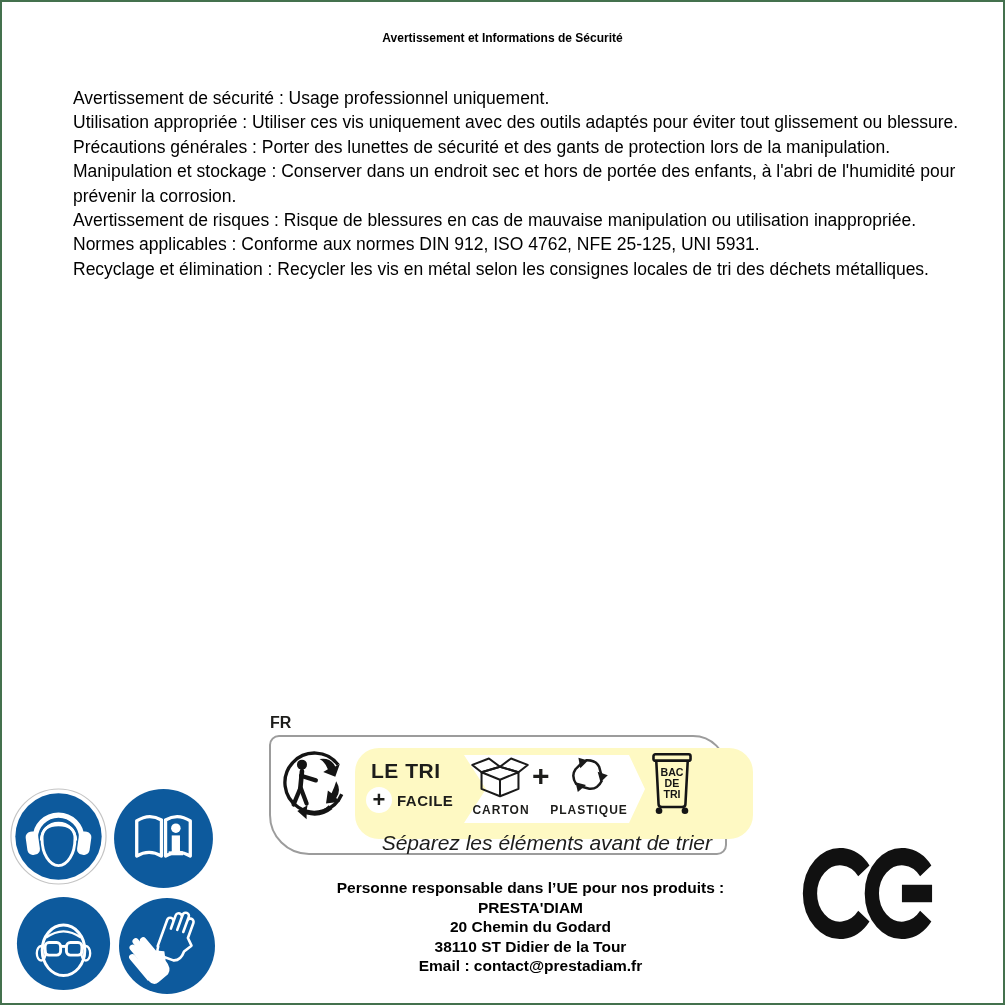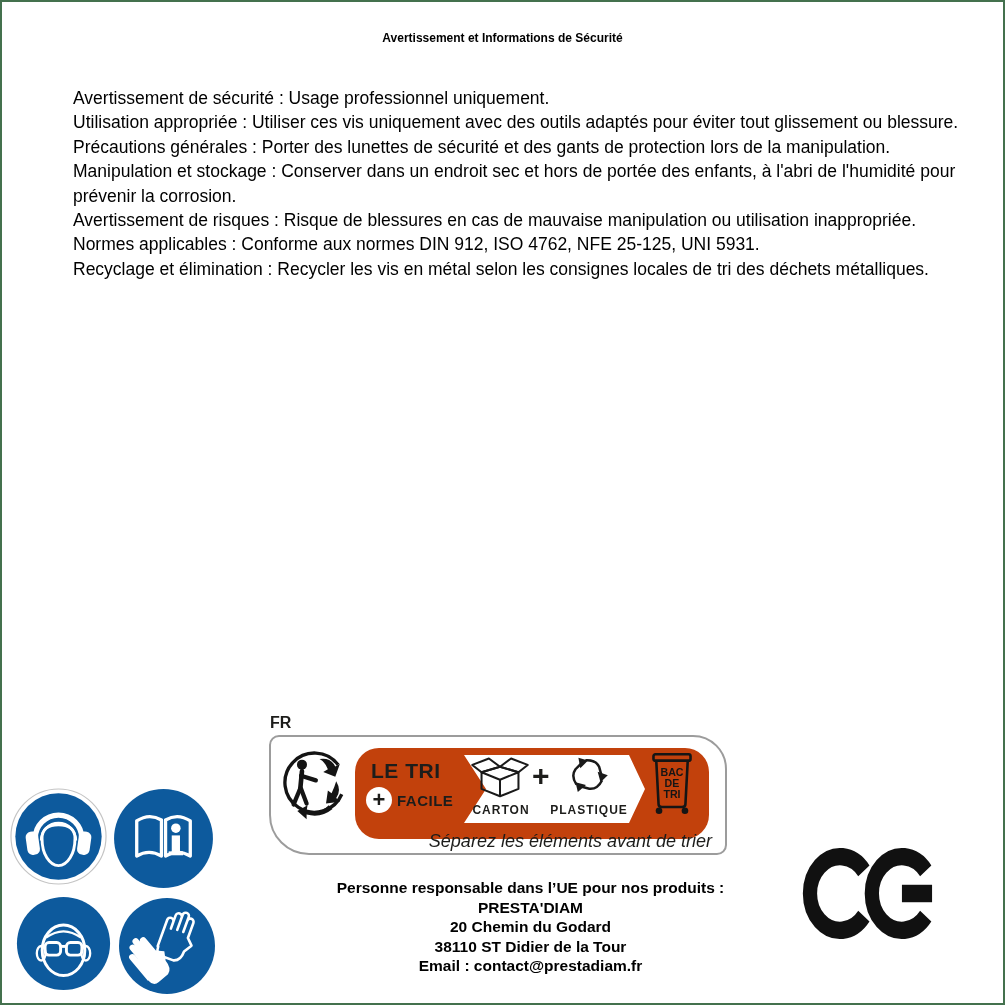--- a/index.html
+++ b/index.html
@@ -12,40 +12,40 @@
             font-size:17.5px;line-height:24.4px;}
   .bodytext p{margin:0;}
   .micon{position:absolute;}
   
   .infotri-wrap{position:absolute;left:267px;top:712px;width:458px;}
   .fr{font-weight:bold;font-size:16px;margin:0 0 3px 1px;color:#1d1d1b;}
   .infotri-box{position:relative;width:458px;height:120px;border:2px solid #9c9c9c;
                border-radius:10px 34px 10px 40px;background:#fff;box-sizing:border-box;}
   .triman{position:absolute;left:6px;top:7px;}
   .yellow{position:absolute;left:84px;top:11px;width:354px;height:91px;
-          background:#c2410c;border-radius:24px;}
+          background:#fef9c3;border-radius:24px;padding-left:44px;}
   .notch{position:absolute;left:0;top:0;width:354px;height:82px;background:#fff;
          clip-path:polygon(109px 7px,274px 7px,290px 41px,274px 75px,109px 75px,131px 41px);}
   .letri{position:absolute;left:16px;top:11px;color:#1d1d1b;font-weight:bold;
          font-size:21px;letter-spacing:.5px;}
   .facile-row{position:absolute;left:11px;top:39px;display:flex;align-items:center;gap:5px;}
   .plus-circle{width:26px;height:26px;border-radius:50%;background:#fff;color:#1d1d1b;
                font-weight:bold;font-size:22px;display:flex;align-items:center;
                justify-content:center;line-height:1;}
   .facile{font-weight:bold;font-size:15px;color:#1d1d1b;letter-spacing:.5px;}
   .carton-svg{position:absolute;left:198px;top:15px;}
   .mat-label{position:absolute;top:66px;text-align:center;font-weight:bold;
              font-size:12px;letter-spacing:1px;color:#1d1d1b;}
   .carton-label{left:186px;width:88px;}
   .plastique-label{left:278px;width:80px;}
   .plus-big{position:absolute;left:261px;top:22px;font-size:30px;font-weight:bold;color:#1d1d1b;}
   .plastique-svg{position:absolute;left:289px;top:13px;}
   .bin-svg{position:absolute;left:376px;top:13px;}
   .tagline{position:absolute;right:13px;top:94px;font-style:italic;
-           font-size:18px;color:#1d1d1b;}
+           font-size:21px;color:#1d1d1b;}
   .responsible{position:absolute;left:0;top:876px;width:100%;text-align:center;
                font-weight:bold;font-size:15.5px;line-height:19.6px;padding-left:28px;}
   .ce{position:absolute;left:800px;top:843px;}
 </style>
 </head>
 <body>
 
 <div class="page">
 
   <div class="title">Avertissement et Informations de Sécurité</div>

